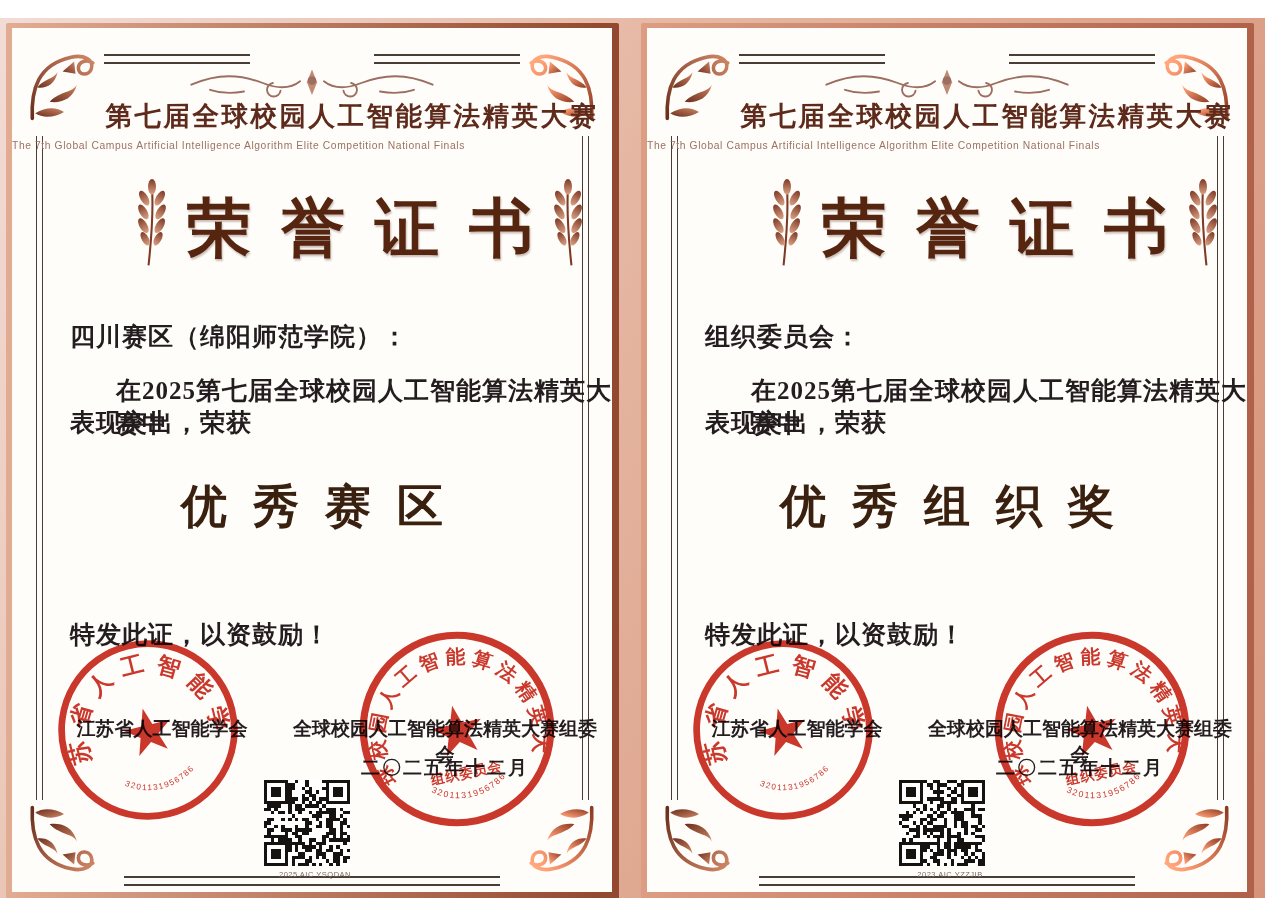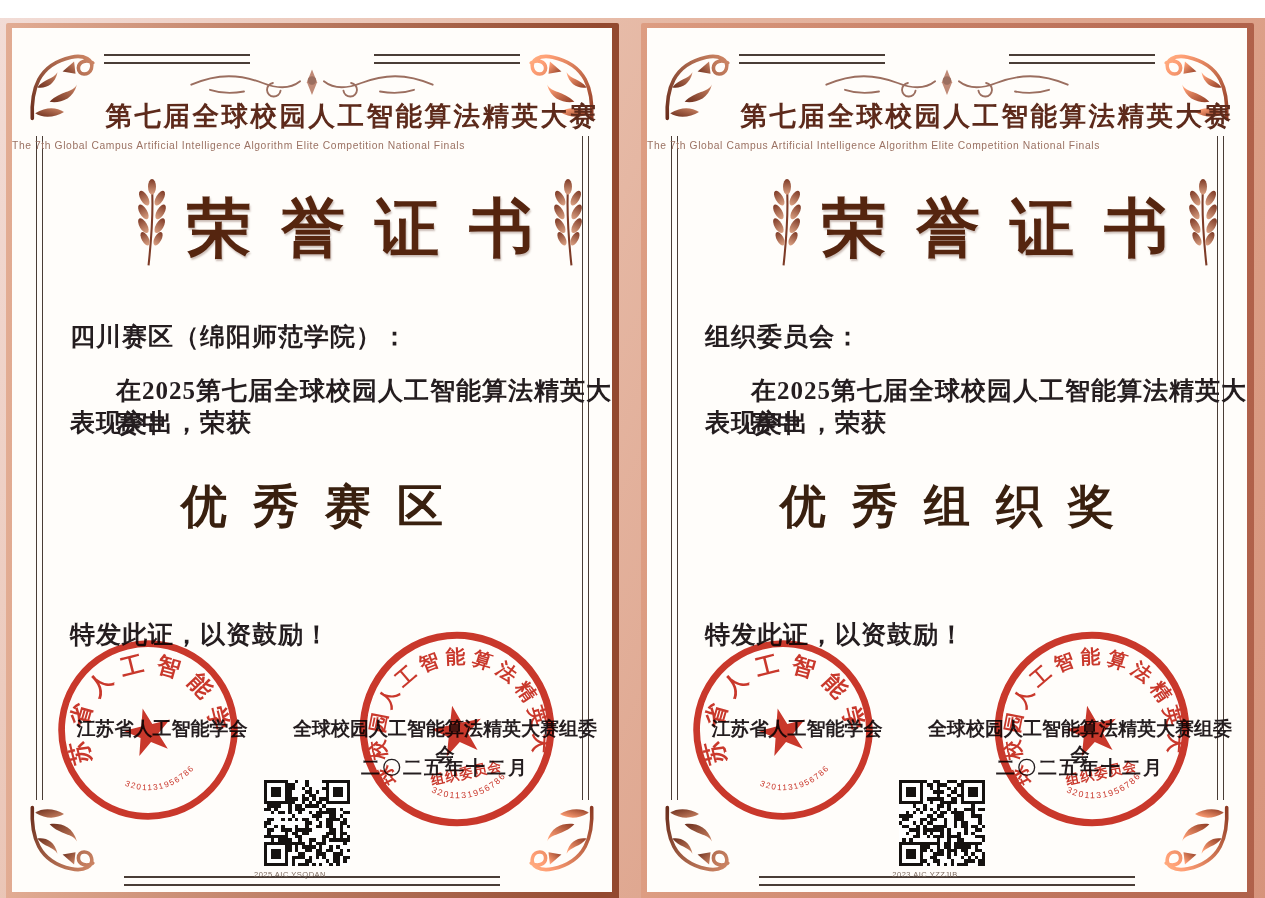--- a/index.html
+++ b/index.html
@@ -56,21 +56,21 @@
   .sealring{fill:none;stroke:#c5281c;stroke-width:7;}
   .sealtext{fill:#c5281c;font-weight:bold;font-family:"Liberation Serif",serif;}
   .sealfill{fill:#c5281c;}
   .sealinner{fill:#c5281c;font-weight:bold;font-size:13px;letter-spacing:1px;}
   .sealserial{fill:#c5281c;font-size:8.5px;letter-spacing:1.5px;}
   
   .qr{position:absolute;left:252px;top:752px;width:86px;height:86px;background:#fff;
     display:grid;grid-template-columns:repeat(25,1fr);grid-template-rows:repeat(25,1fr);}
   .qr i{display:block;}
   .qr i.d{background:#151210;}
-  .qr-caption{position:absolute;left:201px;top:842px;width:154px;text-align:center;
+  .qr-caption{position:absolute;left:226px;top:842px;width:154px;text-align:center;
     font-size:7.5px;letter-spacing:.5px;color:#7c695d;}
 </style>
 </head>
 <body>
 
 
 
 
 <svg width="0" height="0" aria-hidden="true">
   <defs>

